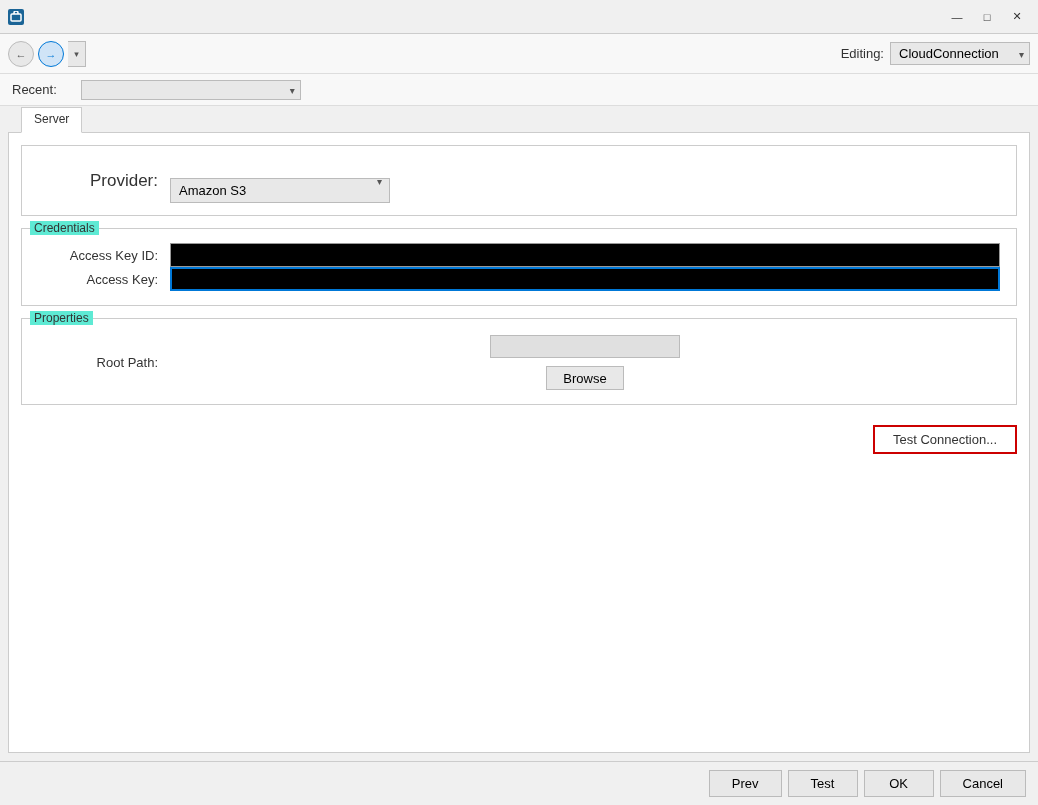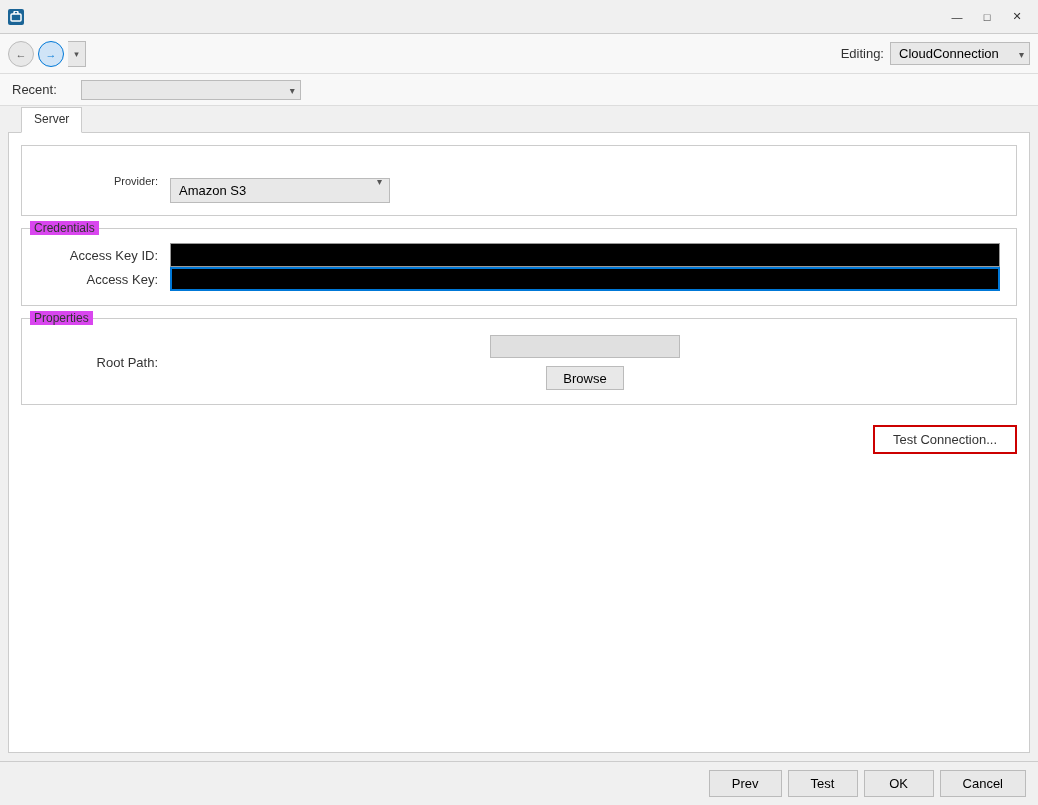--- a/index.html
+++ b/index.html
@@ -197,21 +197,21 @@
       border: 1px solid #ccc;
       padding: 12px 16px;
       background: white;
     }
     .form-row {
       display: flex;
       align-items: center;
       gap: 12px;
     }
     .form-label {
-      font-size: 11px;
+      font-size: 17px;
       color: #333;
       min-width: 120px;
       text-align: right;
     }
     .provider-select-wrapper {
       position: relative;
       display: inline-block;
     }
     .provider-select-wrapper::after {
       content: '▾';
@@ -240,21 +240,21 @@
       border: 1px solid #ccc;
       padding: 10px 16px 14px;
       position: relative;
     }
     .section-title {
       font-size: 12px;
       color: #333;
       position: absolute;
       top: -8px;
       left: 8px;
-      background: #d946ef;
+      background: #5eead4;
       padding: 0 4px;
     }
     .credentials-fields {
       display: flex;
       flex-direction: column;
       gap: 0;
       margin-top: 4px;
     }
     .field-row {
       display: flex;

